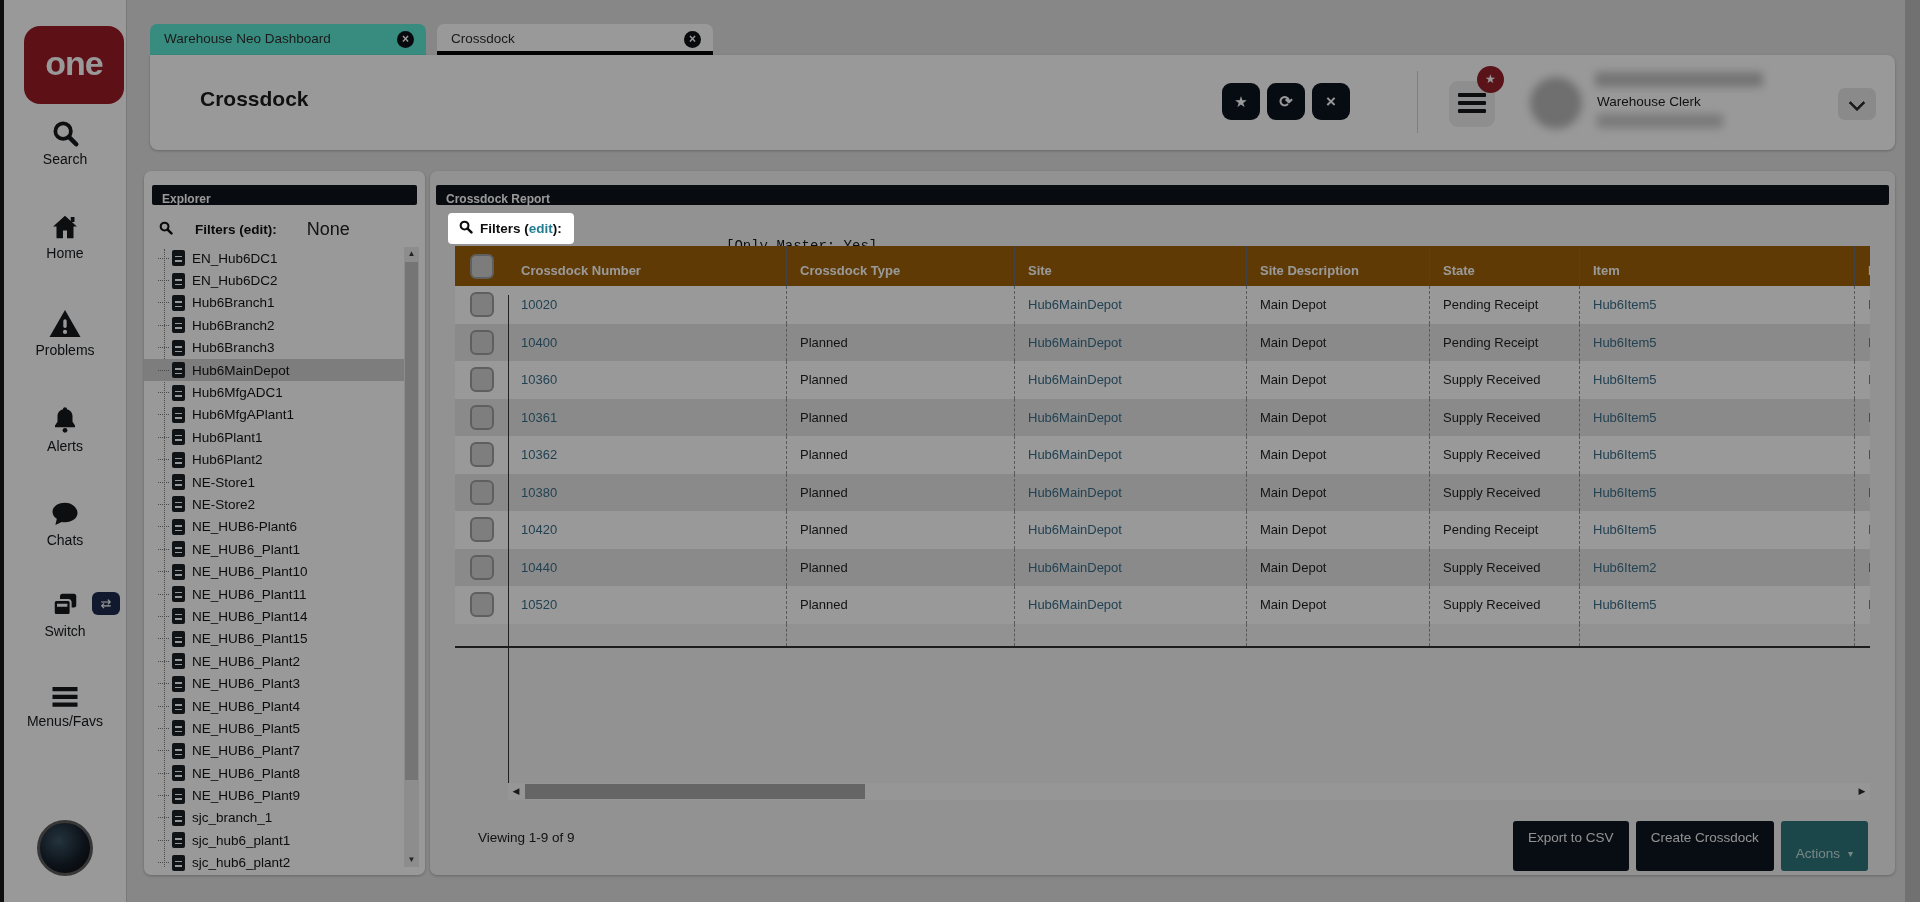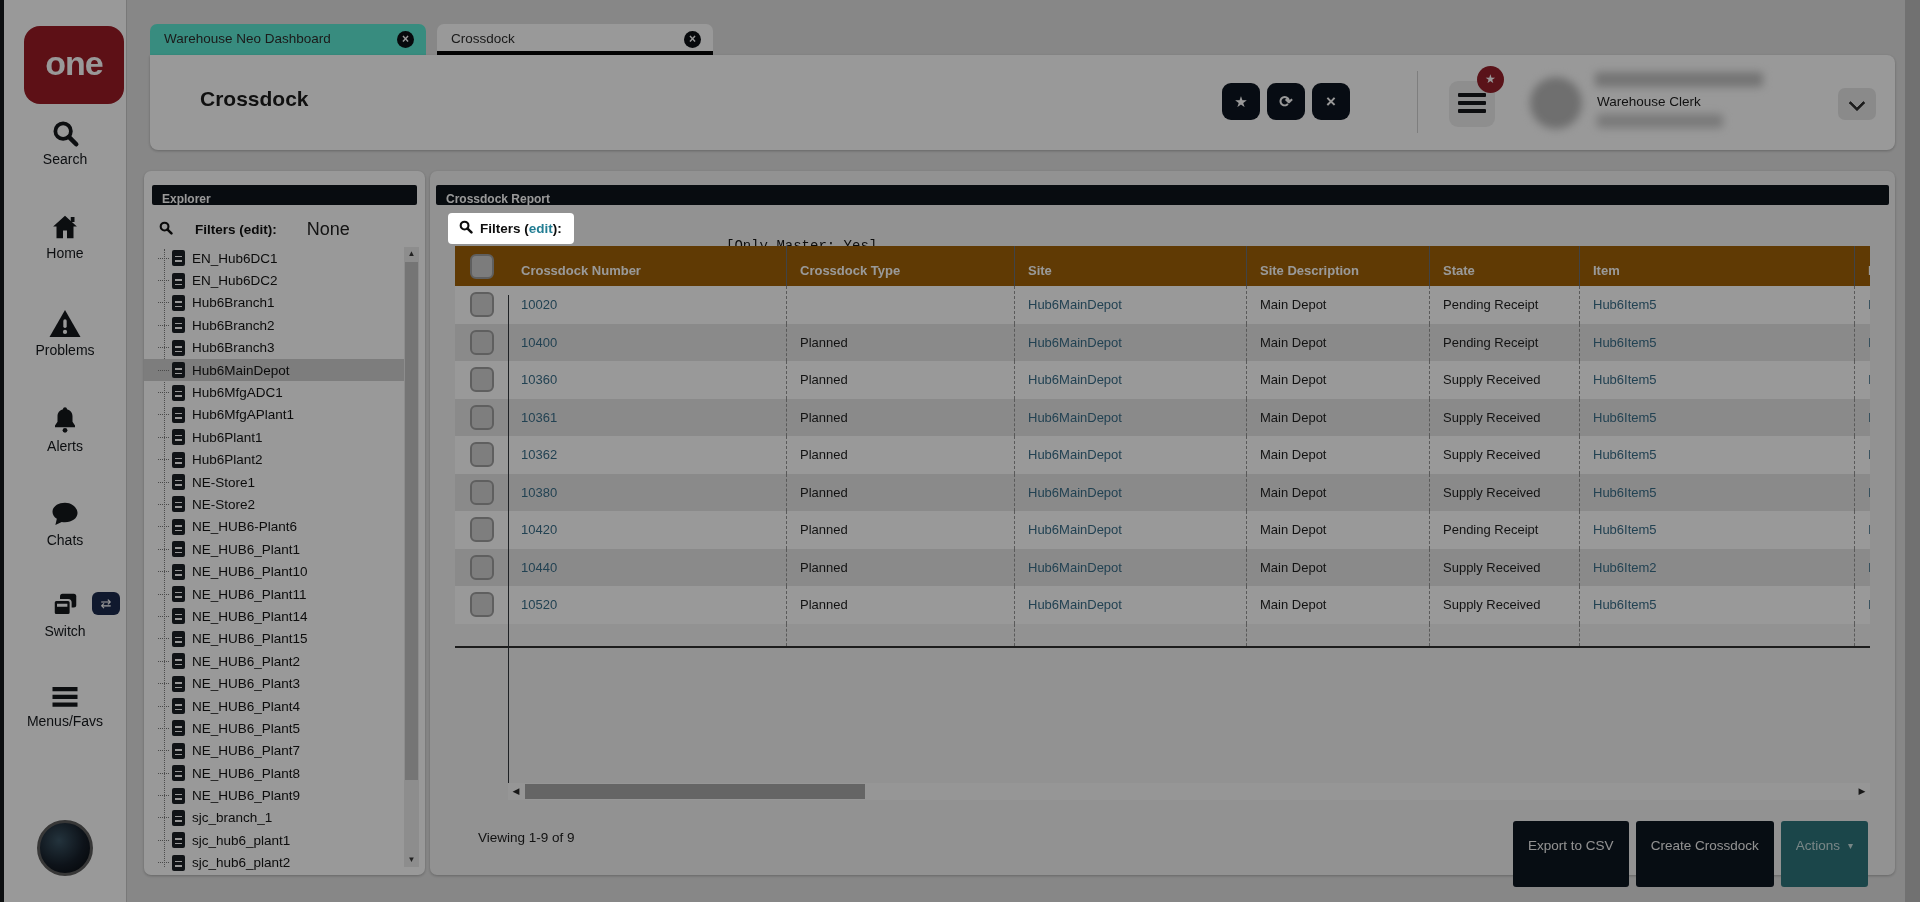--- a/index.html
+++ b/index.html
@@ -110,23 +110,23 @@
   .tbl-bottom{border-top:2px solid #2f2f2f;width:1415px;}
   .cb-divider{position:absolute;left:78px;top:124px;width:1px;height:488px;background:#33383d;}
 
   .hscroll{position:absolute;left:78px;top:612px;width:1362px;height:17px;background:#fbfbfb;}
   .hs-arr{position:absolute;top:0;width:16px;height:17px;font-size:9px;color:#2b2b2b;text-align:center;line-height:17px;}
   .hs-left{left:0;} .hs-right{right:0;}
   .hs-thumb{position:absolute;left:17px;top:1px;width:340px;height:15px;background:#a9a9a9;}
 
   .viewing{position:absolute;left:48px;top:659px;font-size:13.5px;color:#1d1d1d;}
   .btns{position:absolute;right:27px;top:650px;display:flex;gap:7px;height:34px;}
-  .btn{height:50px;line-height:34px;padding:8px 15px;border-radius:3px;font-size:13.5px;white-space:nowrap;}
+  .btn{height:50px;line-height:34px;padding:0 15px;border-radius:3px;font-size:13.5px;white-space:nowrap;}
   .btn-dark{background:#0d1620;color:#f2f2f2;}
-  .btn-teal{background:#2e767c;color:#c9dfe0;display:flex;align-items:flex-start;gap:8px;}
+  .btn-teal{background:#2e767c;color:#c9dfe0;display:flex;align-items:flex-end;gap:8px;}
   .caret{font-size:10px;}
 
   .dim{position:absolute;inset:0;background:rgba(0,0,0,0.40);z-index:500;}
 </style>
 </head>
 <body>
 
 <div class="canvas">
   <div class="edge-left"></div>
   <div class="right-strip"></div>

